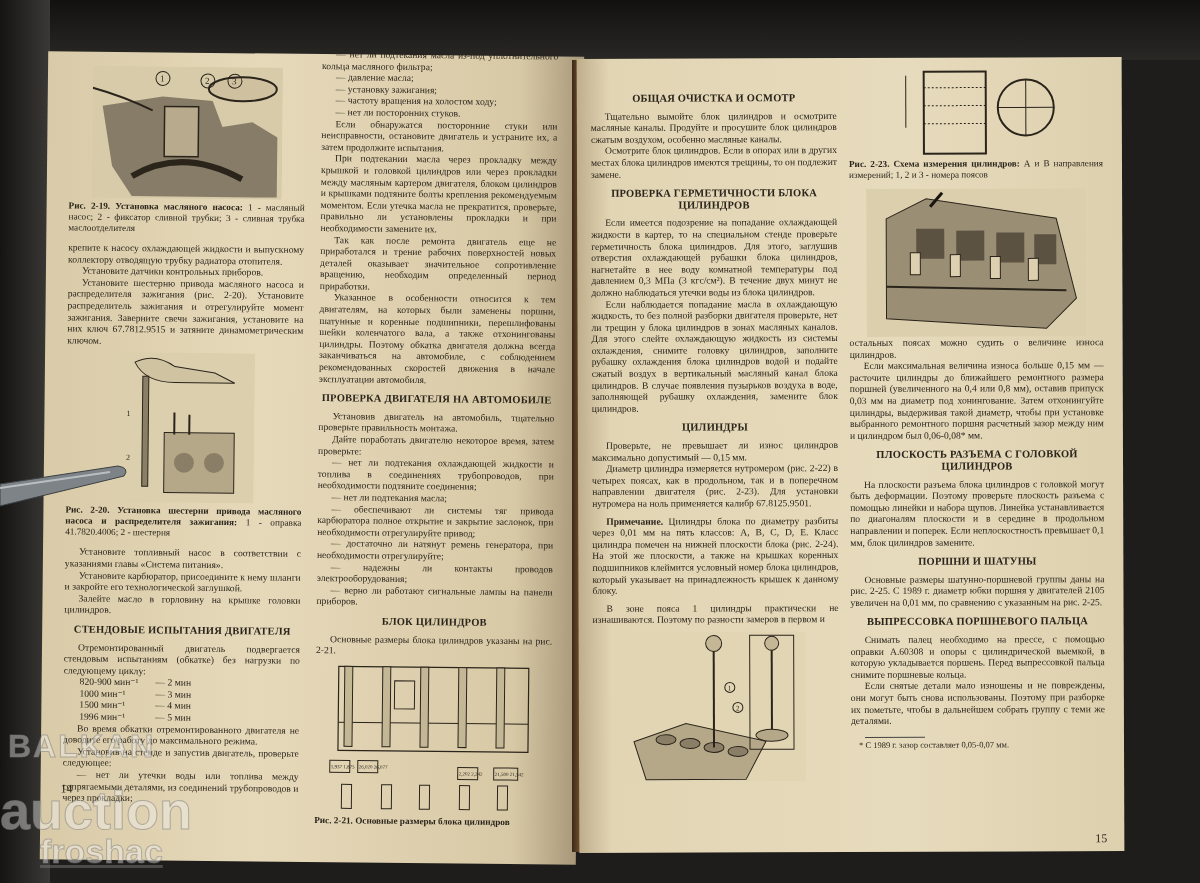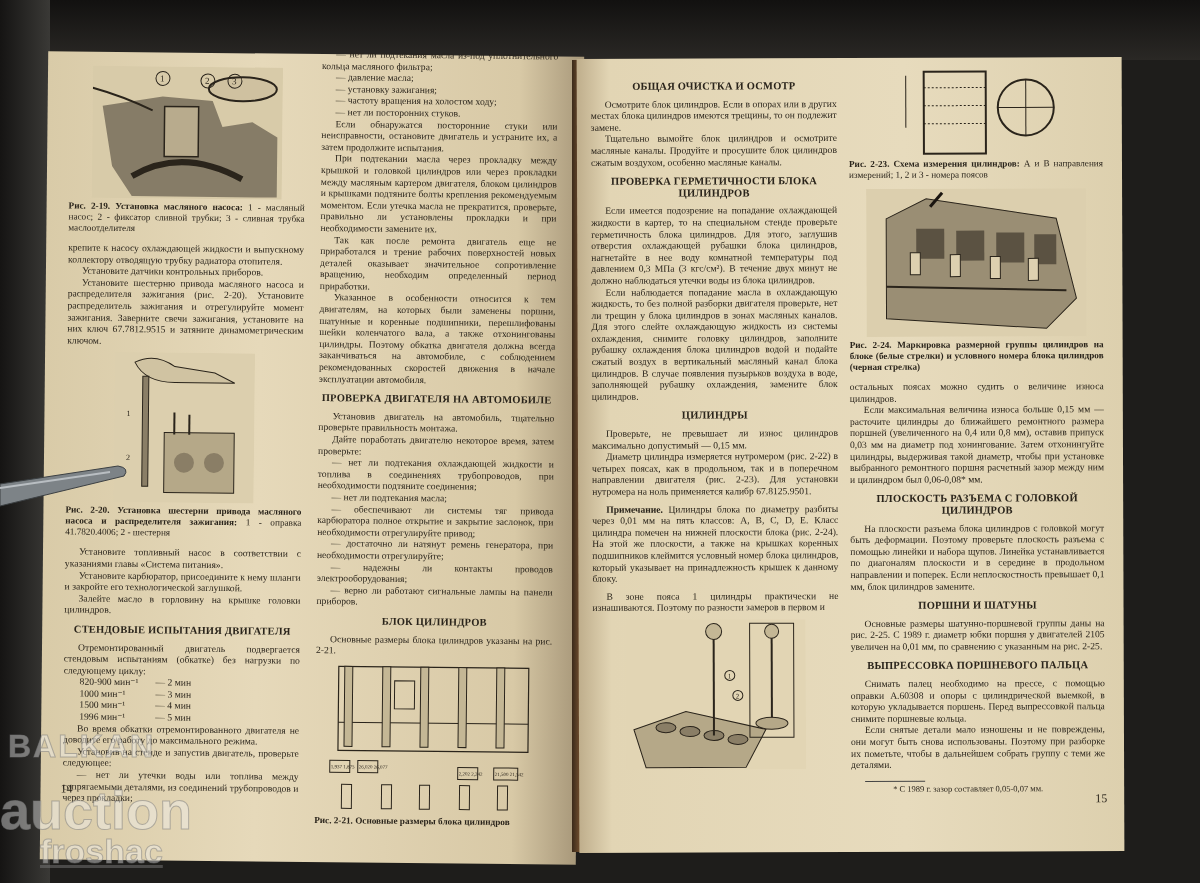--- a/index.html
+++ b/index.html
@@ -14,21 +14,21 @@
   .col p{margin:0;text-indent:14px;}
   .col p.ni{text-indent:0;}
   .col h3{margin:8px 0 6px;font-size:10.5px;text-align:center;font-weight:bold;letter-spacing:.2px;}
   .cap{font-size:9.2px;line-height:11px;margin:3px 0 8px;}
   .cap b{font-weight:bold;}
   .fig{position:relative;border:0;margin:0 auto;}
   .pno{position:absolute;font-size:12px;}
   .li{text-indent:14px;}
   .rpm{display:grid;grid-template-columns:76px 60px;margin-left:16px;}
   .footnote-line{width:60px;border-top:1px solid #444;margin:10px 0 2px 14px;}
-  .fn{font-size:8.5px;margin-left:42px;}
+  .fn{font-size:8.5px;margin-left:8px;}
   .scissors{position:absolute;left:0;top:462px;width:130px;height:48px;}
   .wm{position:absolute;font-family:"Liberation Sans","DejaVu Sans",sans-serif;font-weight:bold;color:rgba(240,240,240,.42);-webkit-text-stroke:1px rgba(120,120,120,.5);}
 </style>
 </head>
 <body>
 
 <div class="bg-top"></div>
 <div class="bg-left"></div>
 
 <div class="page page-left">
@@ -154,23 +154,23 @@
     </div>
     <div class="cap"><b>Рис. 2-21. Основные размеры блока цилиндров</b></div>
   </div>
 </div>
 
 <div class="spine"></div>
 
 <div class="page page-right">
 
   <div class="col" style="left:14px;top:18px;width:246px;">
-    <h3 style="margin-top:4px">ОБЩАЯ ОЧИСТКА И ОСМОТР</h3>
+    <h3 style="margin-top:16px">ОБЩАЯ ОЧИСТКА И ОСМОТР</h3>
+    <p>Тщательно вымойте блок цилиндров и осмотрите масляные каналы. Продуйте и просушите блок цилиндров сжатым воздухом, особенно масляные каналы.</p>
     <p>Осмотрите блок цилиндров. Если в опорах или в других местах блока цилиндров имеются трещины, то он подлежит замене.</p>
-    <p>Тщательно вымойте блок цилиндров и осмотрите масляные каналы. Продуйте и просушите блок цилиндров сжатым воздухом, особенно масляные каналы.</p>
     <h3>ПРОВЕРКА ГЕРМЕТИЧНОСТИ БЛОКА ЦИЛИНДРОВ</h3>
     <p>Если имеется подозрение на попадание охлаждающей жидкости в картер, то на специальном стенде проверьте герметичность блока цилиндров. Для этого, заглушив отверстия охлаждающей рубашки блока цилиндров, нагнетайте в нее воду комнатной температуры под давлением 0,3 МПа (3 кгс/см²). В течение двух минут не должно наблюдаться утечки воды из блока цилиндров.</p>
     <p>Если наблюдается попадание масла в охлаждающую жидкость, то без полной разборки двигателя проверьте, нет ли трещин у блока цилиндров в зонах масляных каналов. Для этого слейте охлаждающую жидкость из системы охлаждения, снимите головку цилиндров, заполните рубашку охлаждения блока цилиндров водой и подайте сжатый воздух в вертикальный масляный канал блока цилиндров. В случае появления пузырьков воздуха в воде, заполняющей рубашку охлаждения, замените блок цилиндров.</p>
     <h3>ЦИЛИНДРЫ</h3>
     <p>Проверьте, не превышает ли износ цилиндров максимально допустимый — 0,15 мм.</p>
     <p>Диаметр цилиндра измеряется нутромером (рис. 2-22) в четырех поясах, как в продольном, так и в поперечном направлении двигателя (рис. 2-23). Для установки нутромера на ноль применяется калибр 67.8125.9501.</p>
     <p style="margin-top:6px"><b>Примечание.</b><span> Цилиндры блока по диаметру разбиты через 0,01 мм на пять классов: A, B, C, D, E. Класс цилиндра помечен на нижней плоскости блока (рис. 2-24). На этой же плоскости, а также на крышках коренных подшипников клеймится условный номер блока цилиндров, который указывает на принадлежность крышек к данному блоку.</span></p>
     <p style="margin-top:6px">В зоне пояса 1 цилиндры практически не изнашиваются. Поэтому по разности замеров в первом и</p>
     <div class="fig" style="width:180px;height:150px;margin-top:6px;">
       <svg width="180" height="150" viewBox="0 0 180 150">
@@ -223,35 +223,34 @@
         <g fill="#ddd0b0" stroke="#2a241b">
             <rect x="44" y="64" width="10" height="22"></rect>
             <rect x="84" y="66" width="10" height="22"></rect>
             <rect x="124" y="68" width="10" height="22"></rect>
             <rect x="162" y="70" width="10" height="22"></rect>
           </g>
         <line x1="20" y1="98" x2="200" y2="102" stroke="#2a241b" stroke-width="2"></line>
         <line x1="76" y1="4" x2="64" y2="18" stroke="#1a1510" stroke-width="3"></line>
       </svg>
     </div>
-    <div class="cap"><b>Рис. 2-24. Маркировка размерной группы цилиндров на блоке (белые стрелки) и условного номера блока цилиндров (черная стрелка)</b></div>
     <p class="ni">остальных поясах можно судить о величине износа цилиндров.</p>
     <p>Если максимальная величина износа больше 0,15 мм — расточите цилиндры до ближайшего ремонтного размера поршней (увеличенного на 0,4 или 0,8 мм), оставив припуск 0,03 мм на диаметр под хонингование. Затем отхонингуйте цилиндры, выдерживая такой диаметр, чтобы при установке выбранного ремонтного поршня расчетный зазор между ним и цилиндром был 0,06-0,08* мм.</p>
     <h3>ПЛОСКОСТЬ РАЗЪЕМА С ГОЛОВКОЙ ЦИЛИНДРОВ</h3>
     <p>На плоскости разъема блока цилиндров с головкой могут быть деформации. Поэтому проверьте плоскость разъема с помощью линейки и набора щупов. Линейка устанавливается по диагоналям плоскости и в середине в продольном направлении и поперек. Если неплоскостность превышает 0,1 мм, блок цилиндров замените.</p>
     <h3>ПОРШНИ И ШАТУНЫ</h3>
     <p>Основные размеры шатунно-поршневой группы даны на рис. 2-25. С 1989 г. диаметр юбки поршня у двигателей 2105 увеличен на 0,01 мм, по сравнению с указанным на рис. 2-25.</p>
     <h3>ВЫПРЕССОВКА ПОРШНЕВОГО ПАЛЬЦА</h3>
     <p>Снимать палец необходимо на прессе, с помощью оправки А.60308 и опоры с цилиндрической выемкой, в которую укладывается поршень. Перед выпрессовкой пальца снимите поршневые кольца.</p>
     <p>Если снятые детали мало изношены и не повреждены, они могут быть снова использованы. Поэтому при разборке их пометьте, чтобы в дальнейшем собрать группу с теми же деталями.</p>
     <div class="footnote-line"></div>
     <div class="fn">* С 1989 г. зазор составляет 0,05-0,07 мм.</div>
   </div>
 
-  <div class="pno" style="left:516px;top:734px;text-align:center;">15</div>
+  <div class="pno" style="left:516px;top:774px;text-align:center;">15</div>
 </div>
 
 <svg class="scissors" viewBox="0 0 130 48">
   <path d="M0 22 L118 4 Q130 6 124 14 L0 44 Z" fill="#7d8387" stroke="#3c4043"></path>
   <path d="M0 26 L110 10" stroke="#b9bec2" stroke-width="2"></path>
 </svg>
 
 <div class="wm" style="left:8px;top:728px;font-size:32px;letter-spacing:2px;text-align:right;">BALKAN</div>
 <div class="wm" style="left:0px;top:779px;font-size:54px;">auction</div>
 <div class="wm" style="left:40px;top:832px;font-size:34px;text-decoration:underline;">froshac</div>

